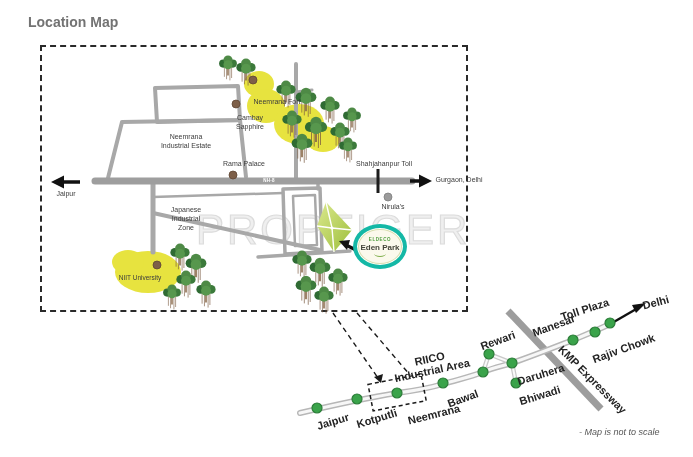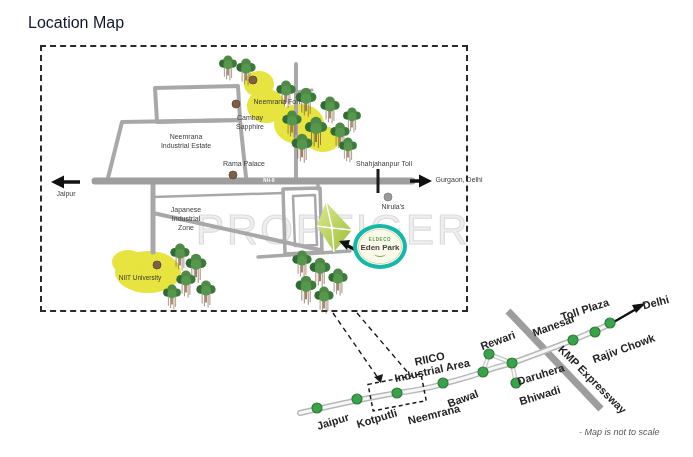--- a/index.html
+++ b/index.html
@@ -1,18 +1,18 @@
 <!DOCTYPE html>
 <html><head>
 <meta charset="utf-8">
 <style>
   html,body{margin:0;padding:0;background:#fff;}
   .stage{position:relative;width:693px;height:457px;background:#fff;overflow:hidden;
          font-family:"Liberation Sans",sans-serif;}
-  .page-title{position:absolute;left:28px;top:14px;font-size:16px;font-weight:normal;color:#0f172a;}
+  .page-title{position:absolute;left:28px;top:14px;font-size:14px;font-weight:bold;color:#737373;}
   .mapbox{position:absolute;left:40px;top:45px;width:428px;height:267px;
           border:2px dashed #2a2a2a;box-sizing:border-box;background:transparent;}
   .watermark{position:absolute;left:196px;top:206px;font-size:42px;font-weight:500;
              letter-spacing:3px;color:#efefef;-webkit-text-stroke:1.2px #dcdcdc;
              user-select:none;pointer-events:none;}
   svg.layer{position:absolute;left:0;top:0;}
   .lbl{position:absolute;font-size:7px;color:#3c3c3c;transform:translate(-50%,-50%);
        text-align:center;white-space:pre-line;line-height:1.25;}
   .lbl.small{font-size:6.5px;}
   .lbl.onroad{color:#fff;font-size:4.5px;font-weight:bold;letter-spacing:.3px;}

